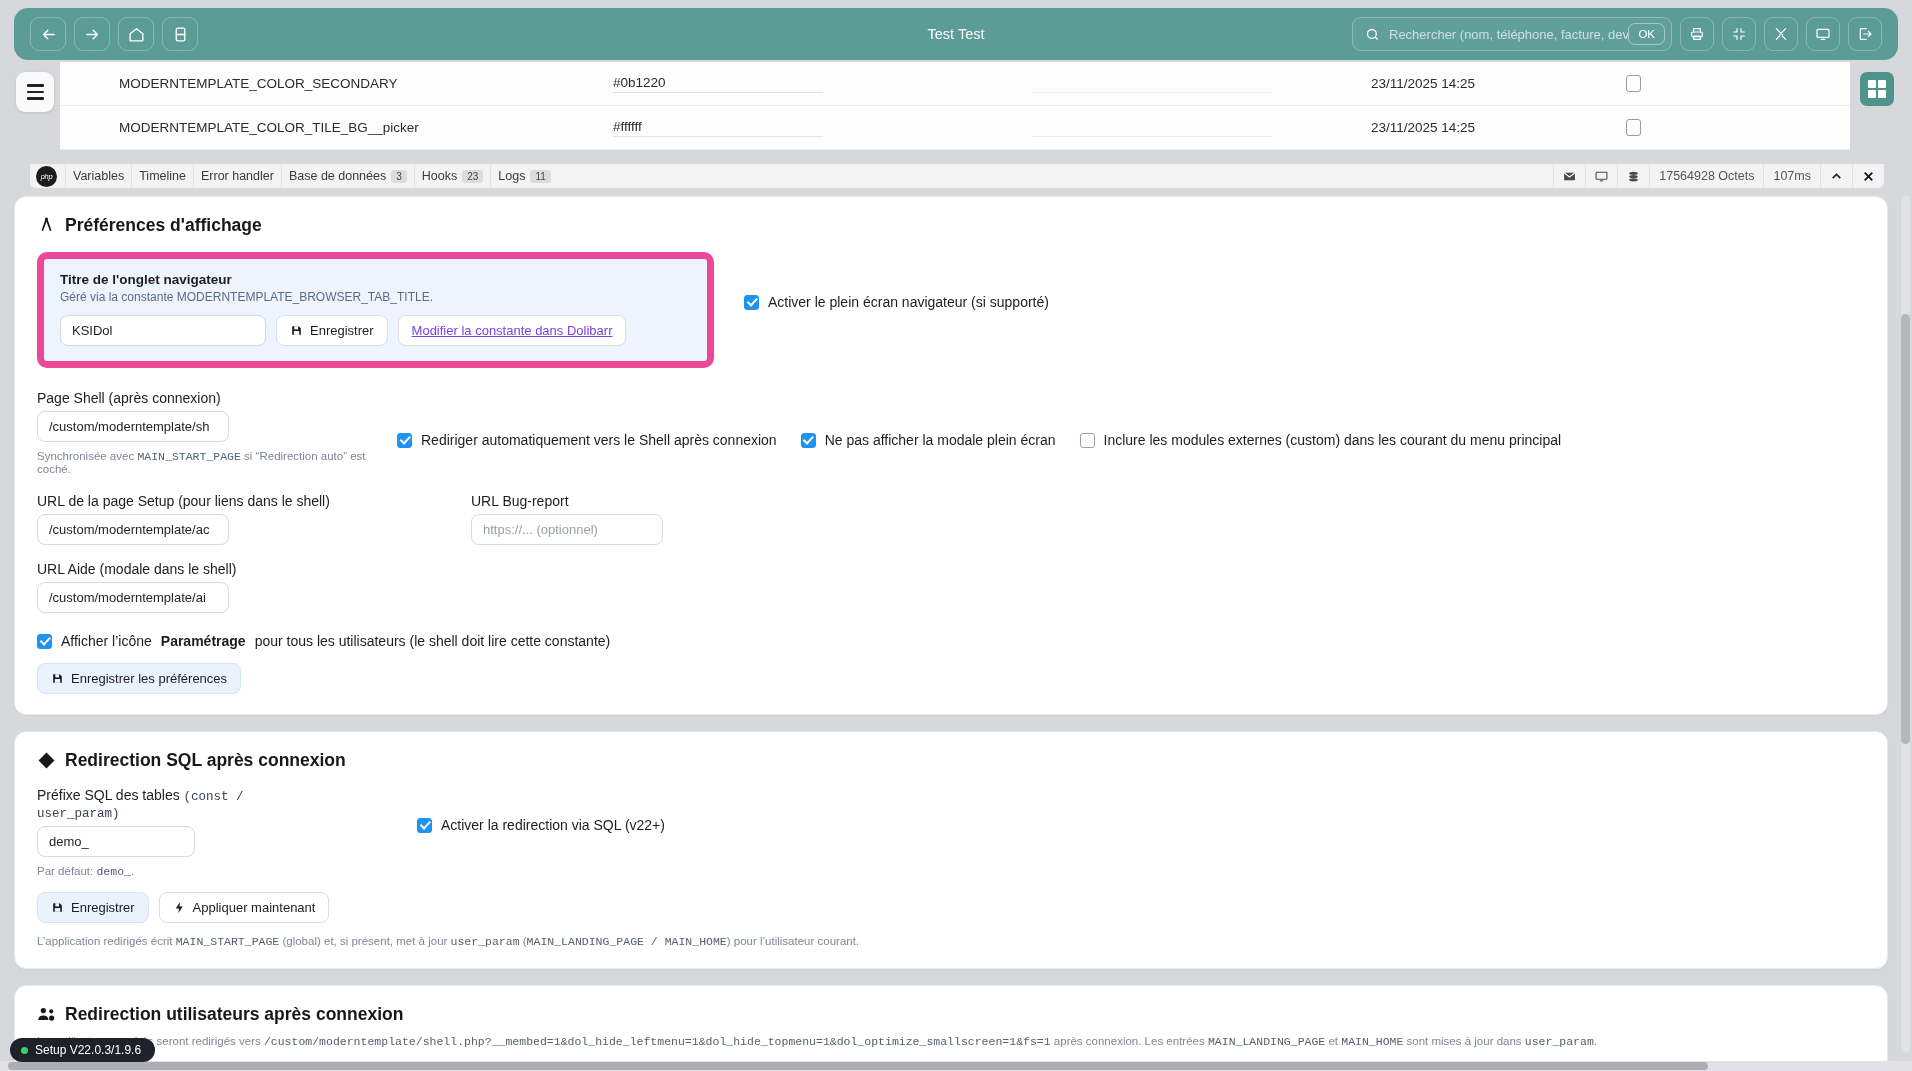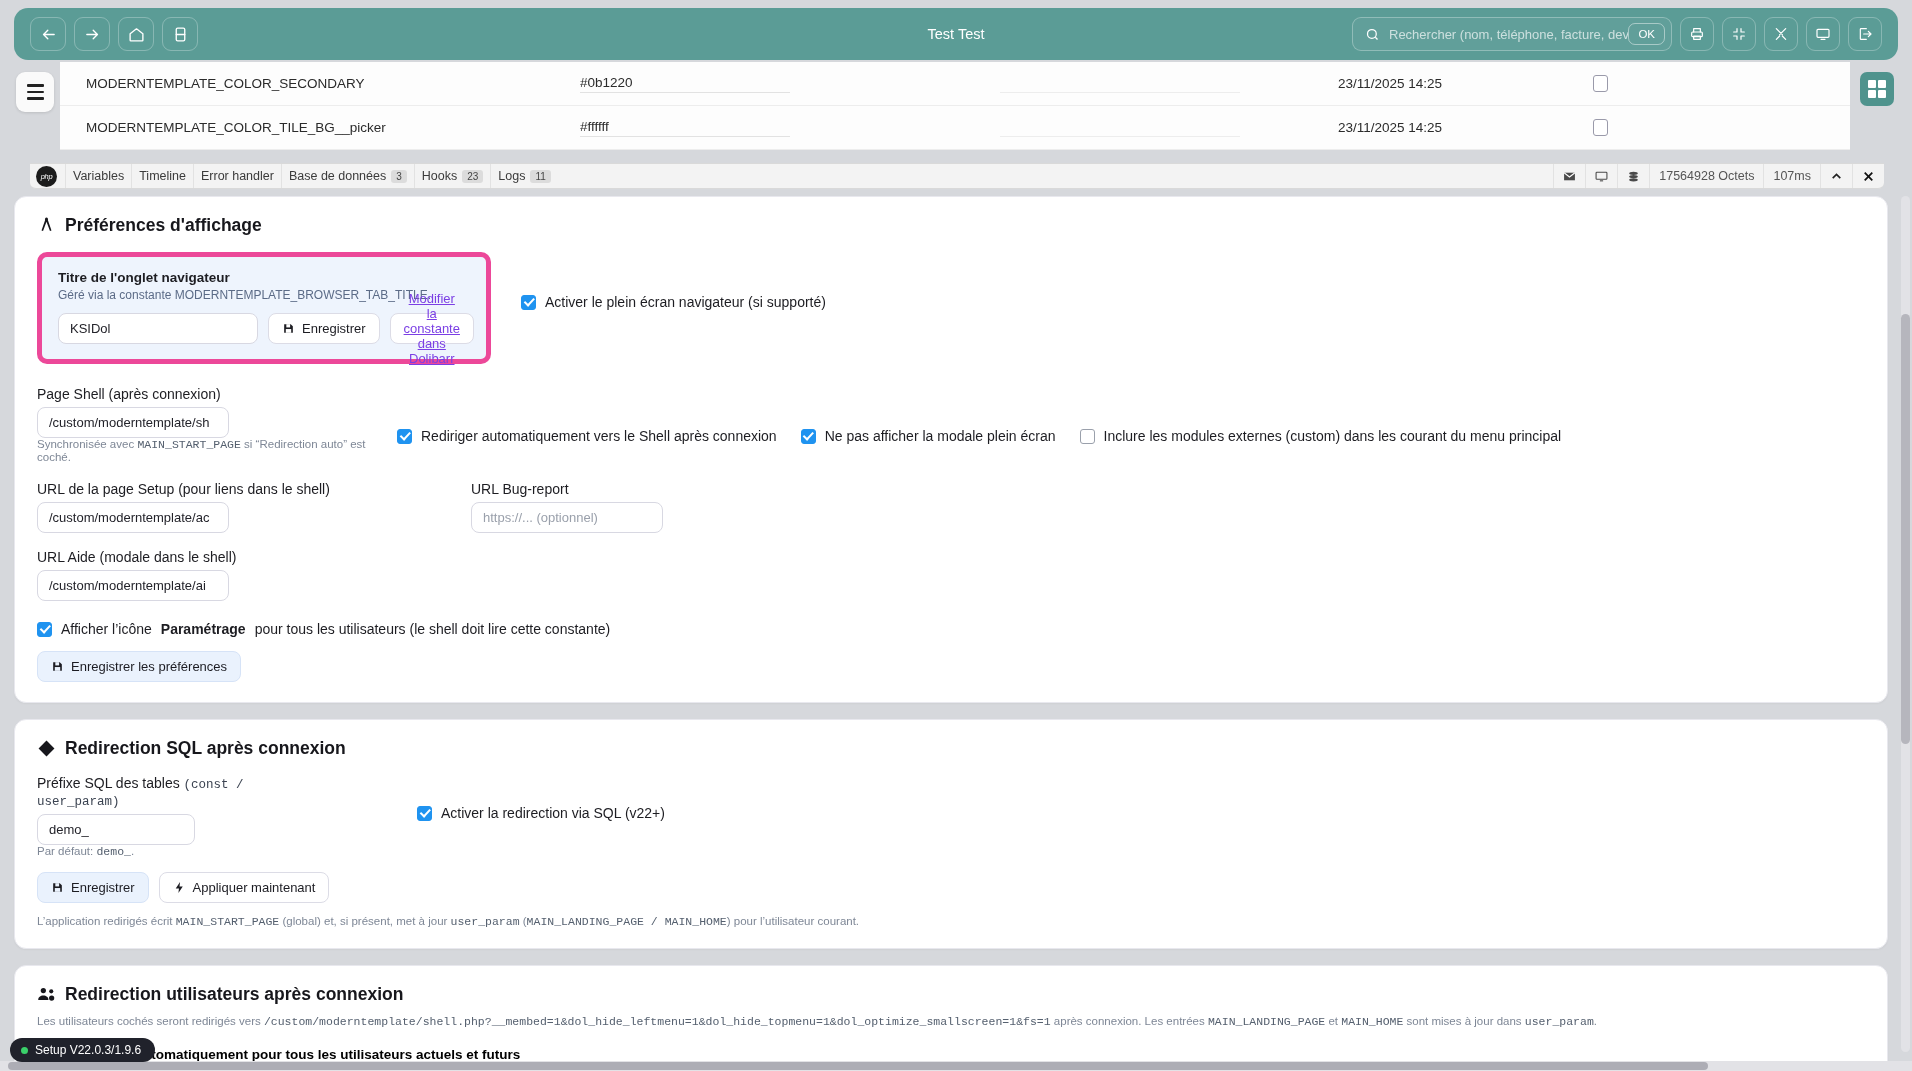--- a/index.html
+++ b/index.html
@@ -51,21 +51,21 @@
   }
   .ticon svg { width: 16px; height: 16px; stroke: #fff; fill: none; stroke-width: 1.8;
                stroke-linecap: round; stroke-linejoin: round; }
 
   
   .bgtable {
     position: absolute; left: 60px; top: 62px; width: 1790px; height: 88px;
     background: #fdfdfd; overflow: hidden;
   }
   .bgrow { height: 44px; display: flex; align-items: center; position: relative;
-           border-bottom: 1px solid #ededed; font-size: 13.5px; color: #2b2b2b; }
+           border-bottom: 1px solid #ededed; font-size: 13.5px; color: #2b2b2b; padding-left: 33px; }
   .bgrow .cname { width: 520px; padding-left: 26px; }
   .bgrow .cval { width: 420px; }
   .bgrow .cval .underline { display: inline-block; min-width: 210px; border-bottom: 1px solid #e2e2e2; padding-bottom: 2px; }
   .bgrow .cblank { width: 240px; border-bottom: 1px solid #ededed; height: 18px; }
   .bgrow .cdate { width: 300px; text-align: center; }
   .bgrow .cchk { width: 120px; display: flex; justify-content: center; }
   .sqbox { width: 15px; height: 17px; border: 1.5px solid #9a9aaa; border-radius: 3px; background: #fff; }
   .hamburger {
     position: absolute; left: 16px; top: 72px; width: 38px; height: 40px;
     background: #fafafa; border-radius: 9px; display: flex; flex-direction: column;
@@ -108,22 +108,22 @@
     background: #fff; border-radius: 12px; border: 1px solid #e8e8ee;
     box-shadow: 0 1px 2px rgba(0,0,0,.04); margin-bottom: 16px; padding: 18px 22px 20px 22px;
     position: relative;
   }
   .card-title { font-size: 17.5px; font-weight: bold; color: #17171c; display: flex;
                 align-items: center; gap: 9px; margin-bottom: 16px; }
   .card-title svg { width: 19px; height: 19px; fill: #17171c; }
 
   
   .tabbox {
-    background: #eef4fd; border: 5px solid #ec4899; border-radius: 10px;
-    padding: 13px 16px 15px 16px; width: 454px;
+    background: #eef4fd; border: 7px solid #ec4899; border-radius: 10px;
+    padding: 13px 16px 15px 16px; width: 677px;
   }
   .tabbox .lbl { font-size: 13.5px; font-weight: bold; color: #1d1d22; }
   .tabbox .sub { font-size: 12px; color: #5b6b87; margin-top: 3px; }
   .tabbox-row { display: flex; gap: 10px; margin-top: 11px; align-items: center; }
 
   .inp {
     border: 1px solid #d8d8e2; border-radius: 8px; background: #fff; height: 31px;
     padding: 0 11px; font-size: 13px; color: #23232a; font-family: inherit; outline: none;
   }
   .inp::placeholder { color: #9aa0ab; }
@@ -139,21 +139,21 @@
 
   .chk-row { display: flex; align-items: center; gap: 9px; font-size: 14px; color: #1d1d22; }
   .cb { width: 15px; height: 15px; border-radius: 3px; border: 1.5px solid #9aa0ab;
         background: #fff; display: inline-flex; align-items: center; justify-content: center;
         flex: 0 0 auto; }
   .cb.on { background: #1f93f0; border-color: #1f93f0; }
   .cb.on::after { content: ""; width: 4px; height: 8px; border: solid #fff;
                   border-width: 0 2px 2px 0; transform: rotate(43deg) translate(-0.5px,-1px); }
 
   .flabel { font-size: 14px; color: #1d1d22; margin-bottom: 5px; }
-  .fhint { font-size: 11.5px; color: #7e8796; margin-top: 0; }
+  .fhint { font-size: 11.5px; color: #7e8796; margin-top: 8px; }
   .mono { font-family: "Liberation Mono", monospace; font-size: 11.5px; color: #55606f; }
   .mono-d { font-family: "Liberation Mono", monospace; font-size: 12.5px; color: #3b4351; }
 
   .toggle { width: 38px; height: 21px; border-radius: 11px; background: #1f6fe8;
             position: relative; flex: 0 0 auto; }
   .toggle::after { content: ""; position: absolute; top: 2px; right: 2px; width: 17px;
                    height: 17px; border-radius: 50%; background: #fff; }
 
   
   .verpill {

